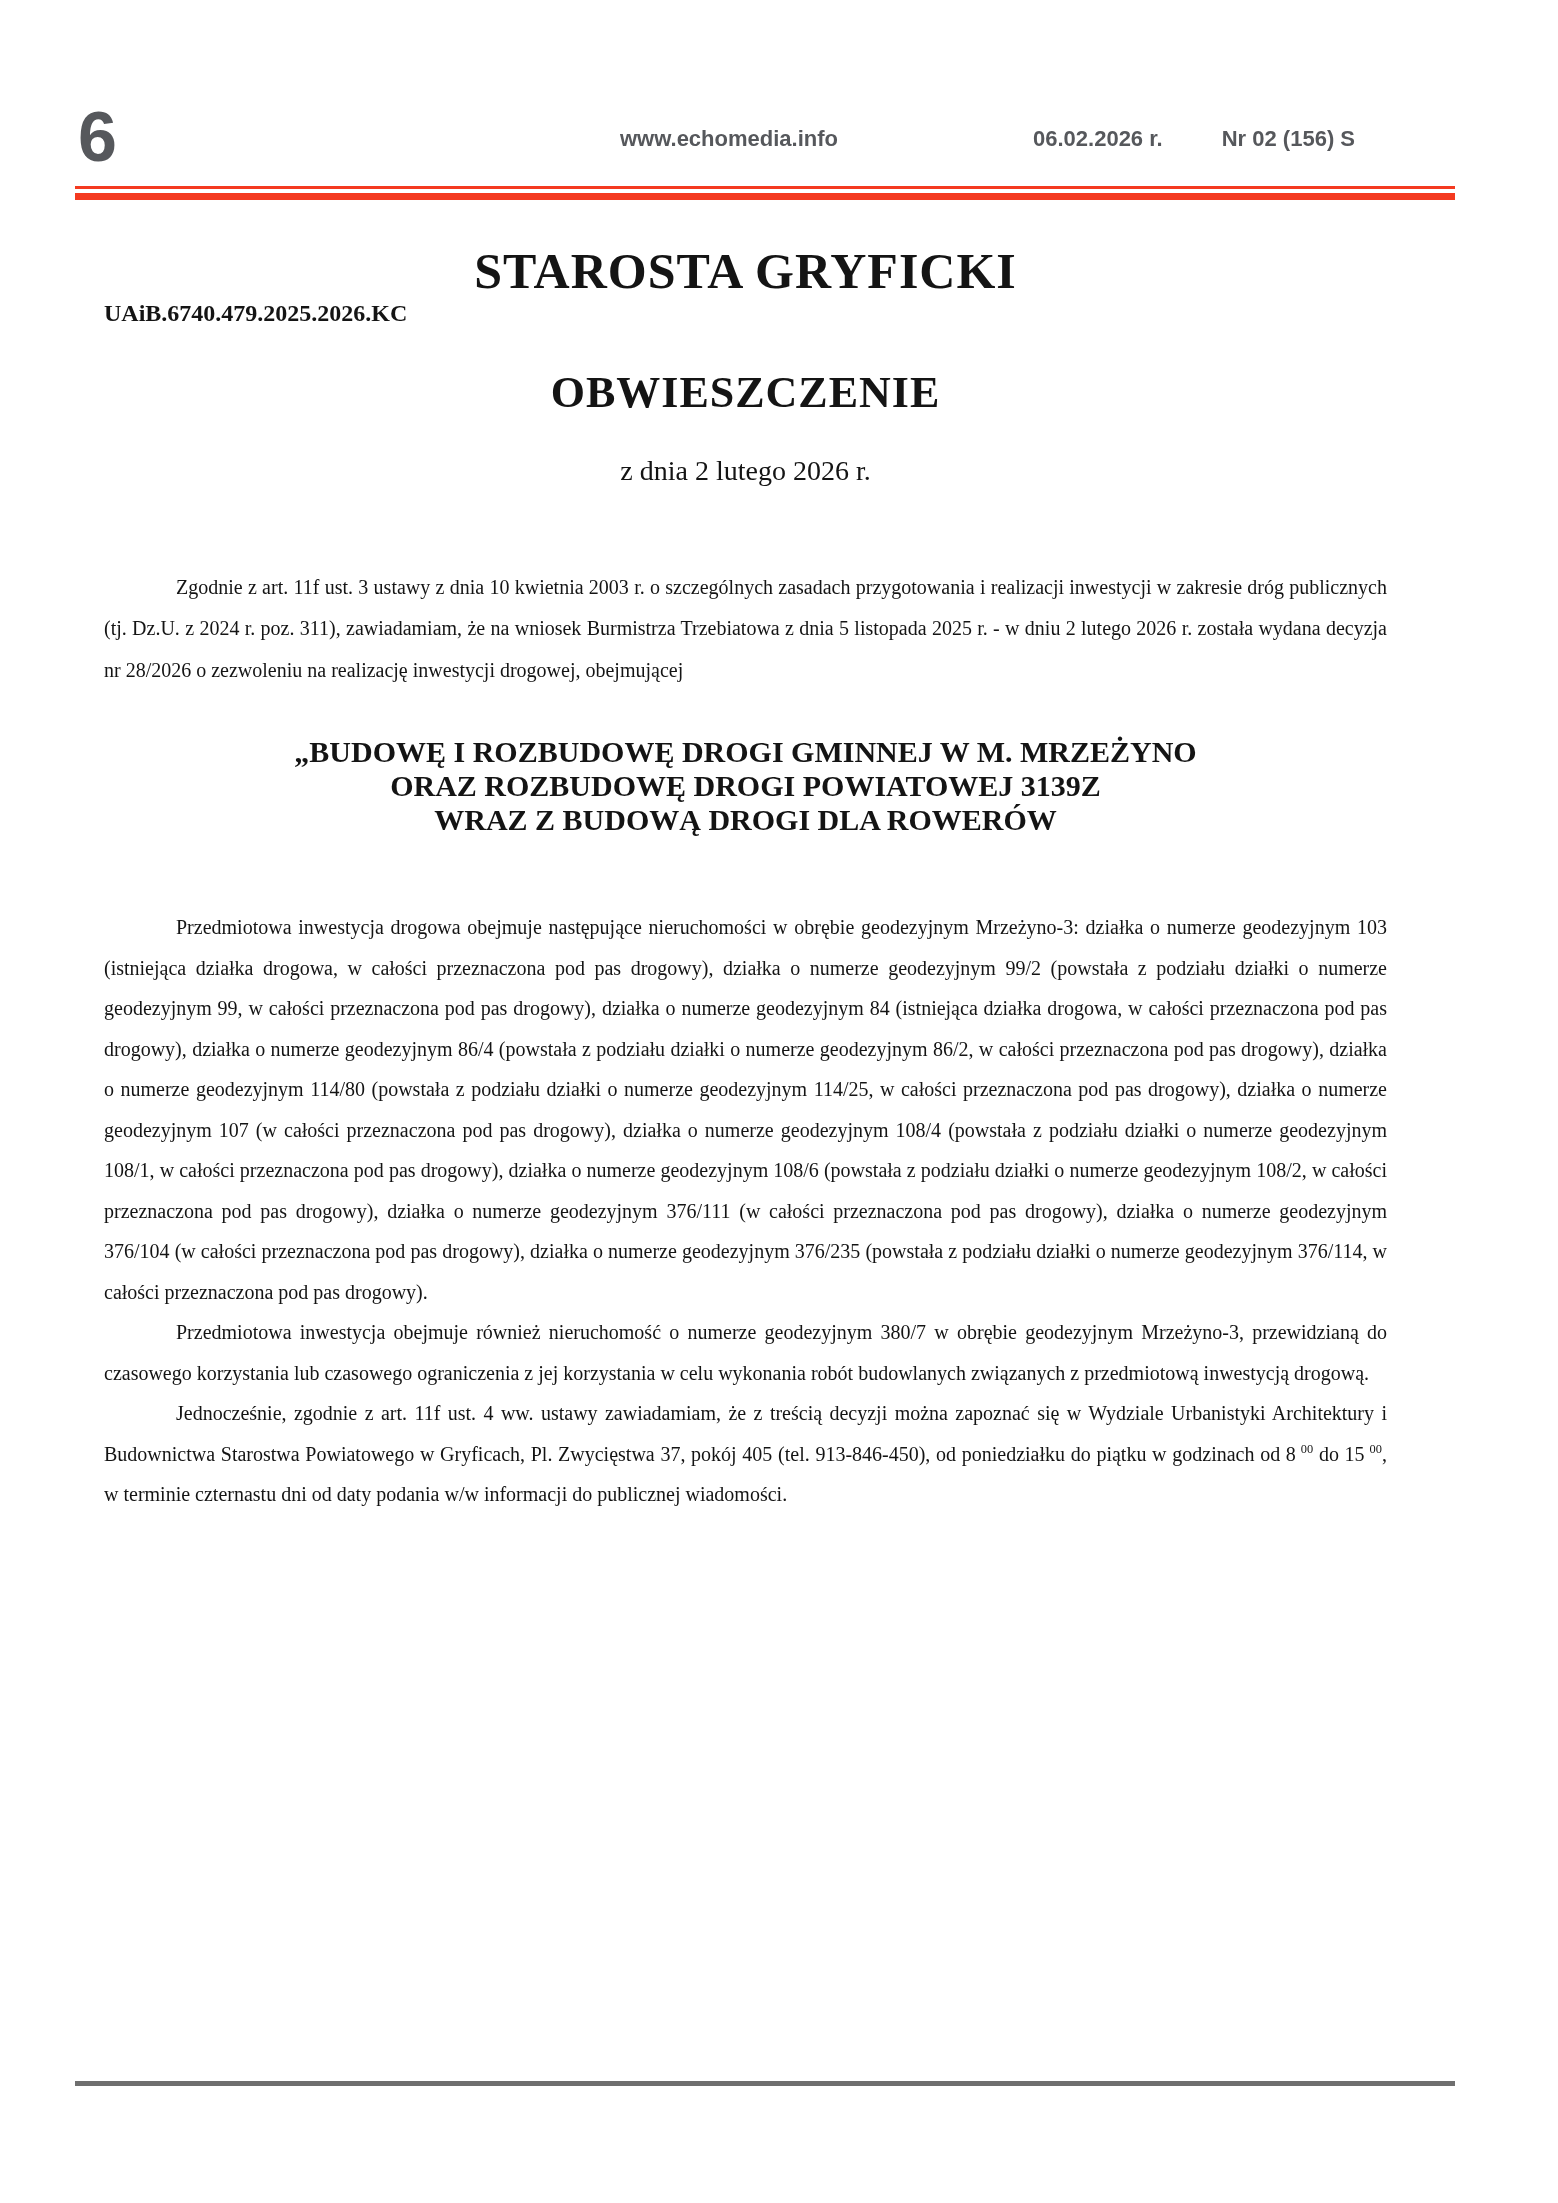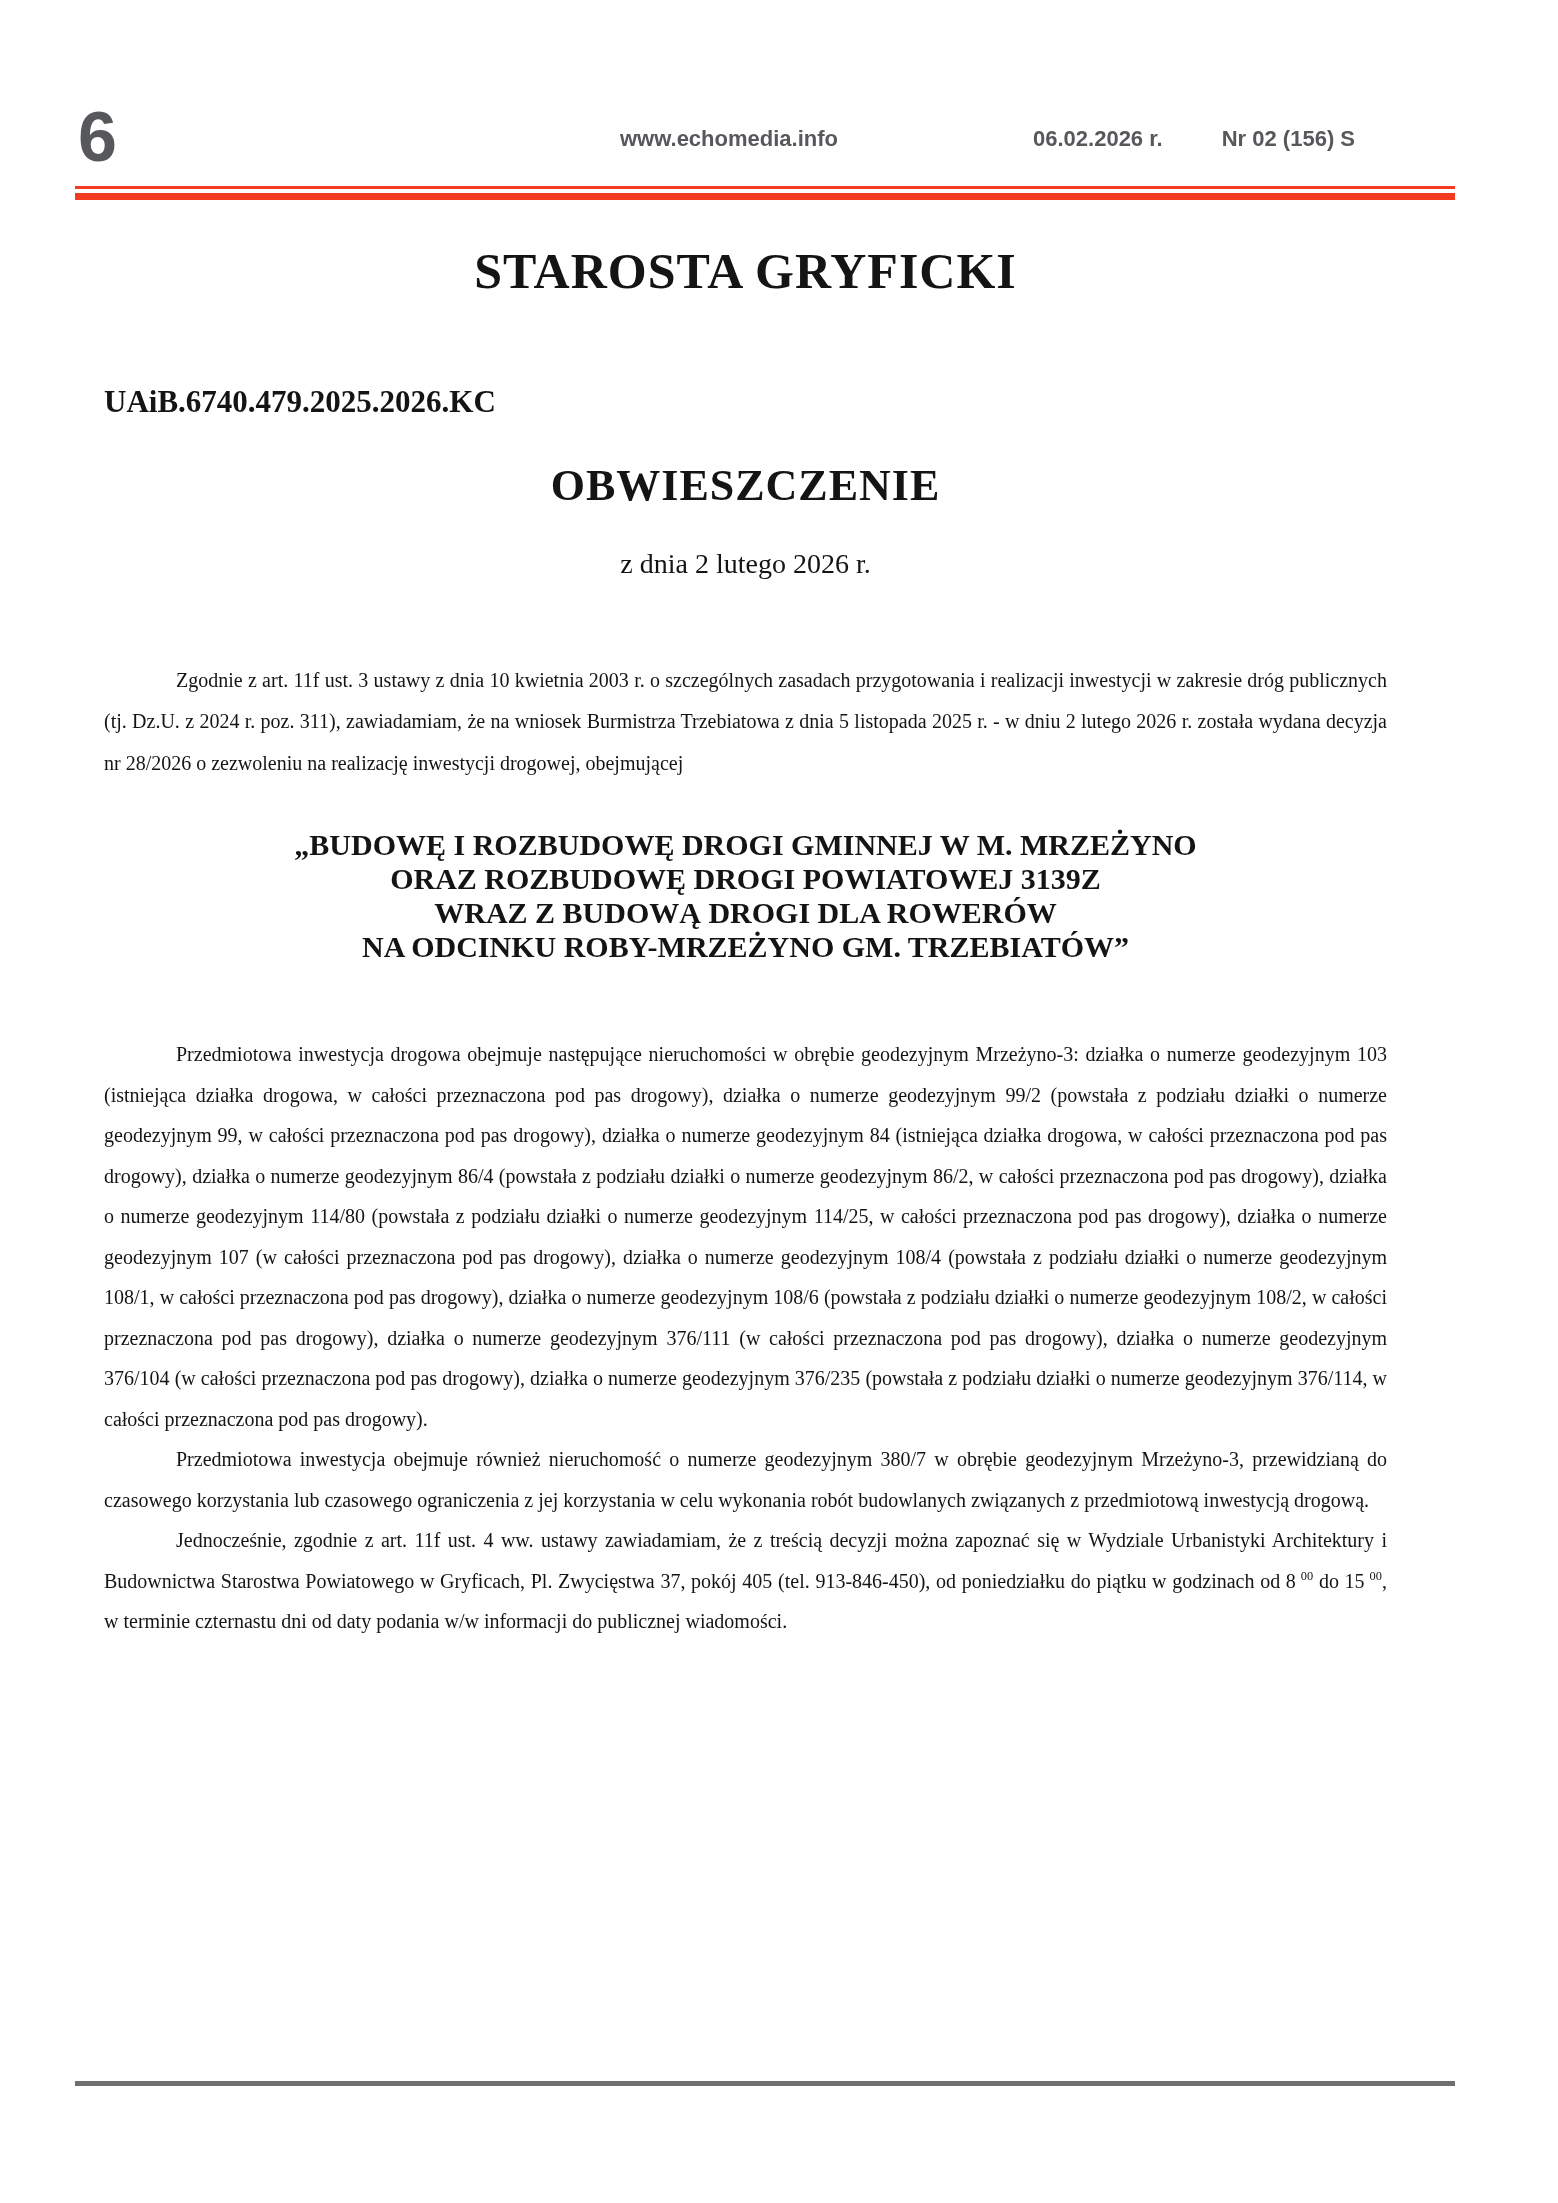--- a/index.html
+++ b/index.html
@@ -36,21 +36,21 @@
   .rule-red .thin  { height: 3px; background: #f43a20; }
   .rule-red .thick { height: 7px; background: #f43a20; margin-top: 4px; }
 
   
   .content { position: absolute; left: 104px; top: 242px; width: 1283px; }
 
   .authority {
     margin: 0; text-align: center;
     font-size: 50px; font-weight: bold; letter-spacing: 1px;
   }
-  .case-number { margin-top: 84px; font-size: 31px; font-weight: bold; }
+  .case-number { font-size: 24px; font-weight: bold; }
   .doc-title {
     margin-top: 40px; text-align: center;
     font-size: 44px; font-weight: bold; letter-spacing: 1px;
   }
   .date-line { margin-top: 4px; text-align: center; font-size: 28px; }
 
   .par {
     margin: 0; font-size: 20px; line-height: 40.5px;
     text-align: justify; text-indent: 72px;
   }
@@ -96,21 +96,20 @@
 
   <h2 class="doc-title">OBWIESZCZENIE</h2>
   <div class="date-line">z dnia 2 lutego 2026 r.</div>
 
   <p class="par par-intro">Zgodnie z art. 11f ust. 3 ustawy z dnia 10 kwietnia 2003 r. o szczególnych zasadach przygotowania i realizacji inwestycji w zakresie dróg publicznych (tj. Dz.U. z 2024 r. poz. 311), zawiadamiam, że na wniosek Burmistrza Trzebiatowa z dnia 5 listopada 2025 r. - w dniu 2 lutego 2026 r. została wydana decyzja nr 28/2026 o zezwoleniu na realizację inwestycji drogowej, obejmującej</p>
 
   <div class="subject">
     <div>„BUDOWĘ I ROZBUDOWĘ DROGI GMINNEJ W M. MRZEŻYNO</div>
     <div>ORAZ ROZBUDOWĘ DROGI POWIATOWEJ 3139Z</div>
     <div>WRAZ Z BUDOWĄ DROGI DLA ROWERÓW</div>
-    <div>NA ODCINKU ROBY-MRZEŻYNO GM. TRZEBIATÓW”</div>
   </div>
 
   <div class="body-block">
     <p class="par">Przedmiotowa inwestycja drogowa obejmuje następujące nieruchomości w obrębie geodezyjnym Mrzeżyno-3: działka o numerze geodezyjnym 103 (istniejąca działka drogowa, w całości przeznaczona pod pas drogowy), działka o numerze geodezyjnym 99/2 (powstała z podziału działki o numerze geodezyjnym 99, w całości przeznaczona pod pas drogowy), działka o numerze geodezyjnym 84 (istniejąca działka drogowa, w całości przeznaczona pod pas drogowy), działka o numerze geodezyjnym 86/4 (powstała z podziału działki o numerze geodezyjnym 86/2, w całości przeznaczona pod pas drogowy), działka o numerze geodezyjnym 114/80 (powstała z podziału działki o numerze geodezyjnym 114/25, w całości przeznaczona pod pas drogowy), działka o numerze geodezyjnym 107 (w całości przeznaczona pod pas drogowy), działka o numerze geodezyjnym 108/4 (powstała z podziału działki o numerze geodezyjnym 108/1, w całości przeznaczona pod pas drogowy), działka o numerze geodezyjnym 108/6 (powstała z podziału działki o numerze geodezyjnym 108/2, w całości przeznaczona pod pas drogowy), działka o numerze geodezyjnym 376/111 (w całości przeznaczona pod pas drogowy), działka o numerze geodezyjnym 376/104 (w całości przeznaczona pod pas drogowy), działka o numerze geodezyjnym 376/235 (powstała z podziału działki o numerze geodezyjnym 376/114, w całości przeznaczona pod pas drogowy).</p>
     <p class="par">Przedmiotowa inwestycja obejmuje również nieruchomość o numerze geodezyjnym 380/7 w obrębie geodezyjnym Mrzeżyno-3, przewidzianą do czasowego korzystania lub czasowego ograniczenia z jej korzystania w celu wykonania robót budowlanych związanych z przedmiotową inwestycją drogową.</p>
     <p class="par"><span>Jednocześnie, zgodnie z art. 11f ust. 4 ww. ustawy zawiadamiam, że z treścią decyzji można zapoznać się w Wydziale Urbanistyki Architektury i Budownictwa Starostwa Powiatowego w Gryficach, Pl. Zwycięstwa 37, pokój 405 (tel. 913-846-450), od poniedziałku do piątku w godzinach od 8</span><sup class="hours">00</sup><span> do 15</span><sup class="hours">00</sup><span>, w terminie czternastu dni od daty podania w/w informacji do publicznej wiadomości.</span></p>
   </div>
 </div>
 
 <div class="rule-footer"></div>

